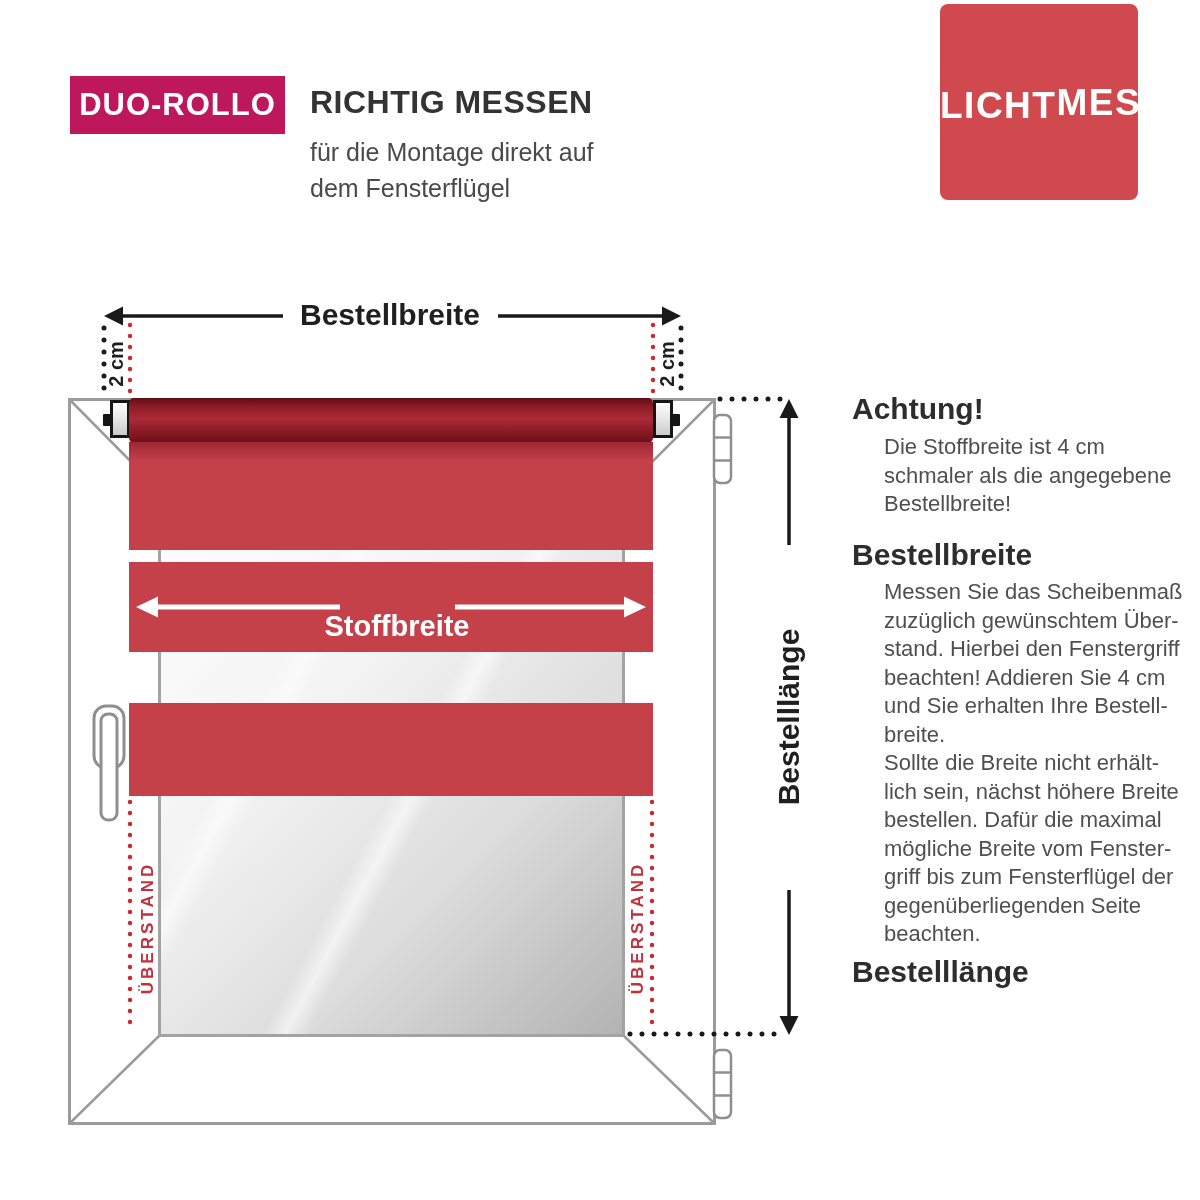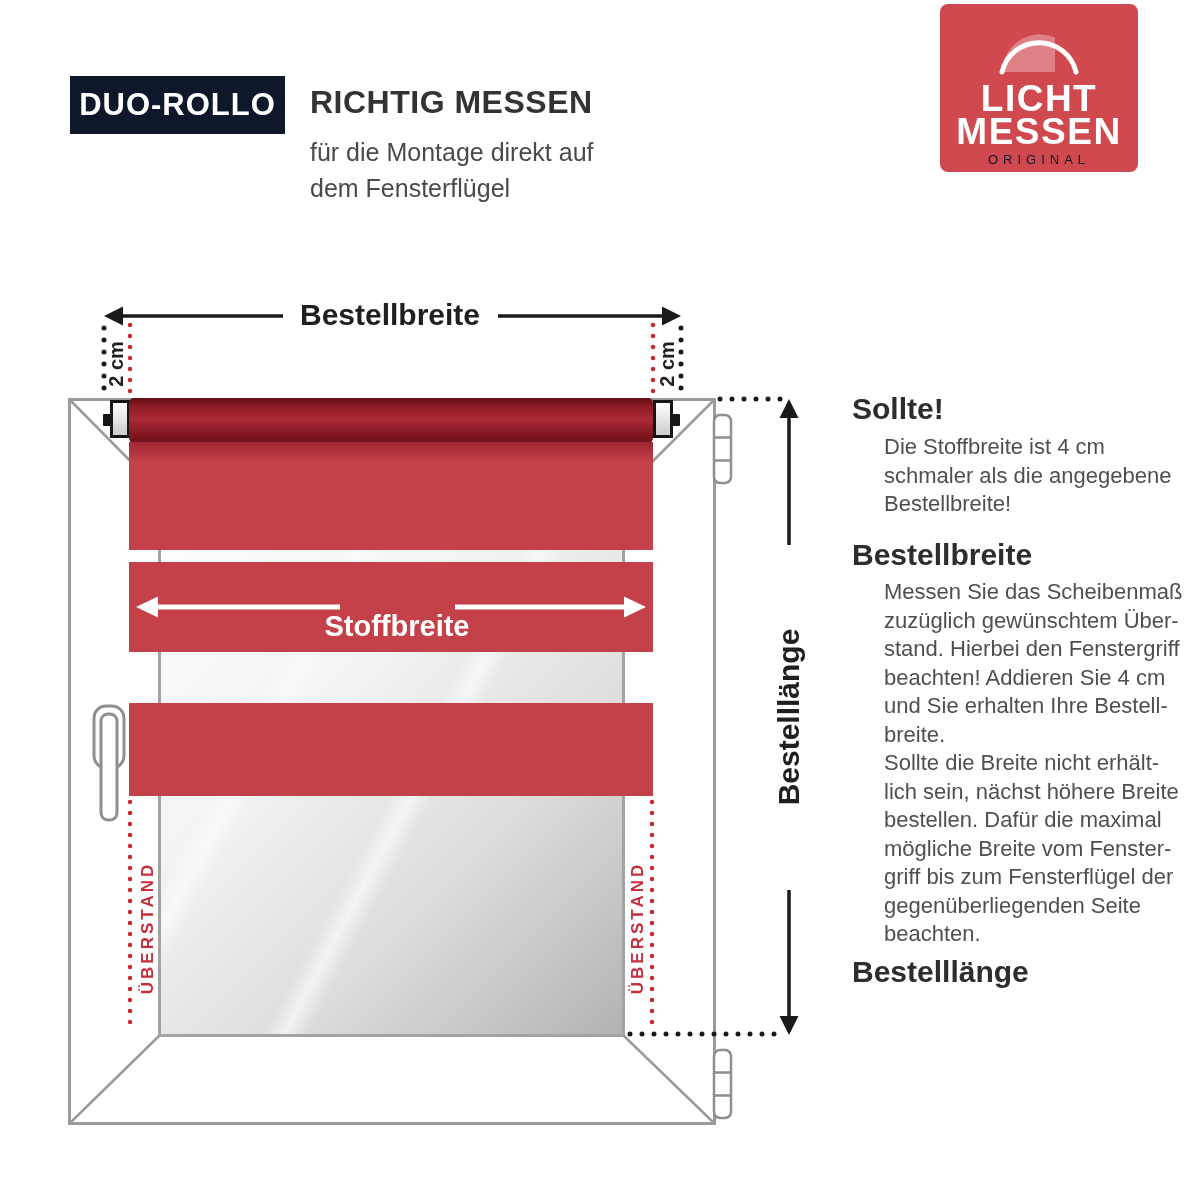--- a/index.html
+++ b/index.html
@@ -3,30 +3,30 @@
 <meta charset="utf-8">
 <style>
   html,body{margin:0;padding:0;background:#ffffff;}
   .page{
     position:relative;width:1200px;height:1200px;background:#fff;overflow:hidden;
     font-family:"Liberation Sans", sans-serif;
   }
   .abs{position:absolute;}
   
   .badge{
-    left:70px;top:76px;width:215px;height:58px;background:#0f172a;color:#fff;
+    left:70px;top:76px;width:215px;height:58px;background:#be185d;color:#fff;
     display:flex;align-items:center;justify-content:center;
     font-size:31px;font-weight:bold;letter-spacing:1px;
   }
   .title{left:310px;top:84px;font-size:32px;font-weight:bold;color:#333;letter-spacing:0.5px;}
   .subtitle{left:310px;top:134px;font-size:25px;color:#4a4a4a;line-height:36px;white-space:pre-line;}
   
   .logo{
-    left:940px;top:4px;width:198px;height:168px;border-radius:8px;
-    display:flex;flex-direction:column;align-items:center;
+    left:940px;top:4px;width:198px;height:196px;border-radius:8px;
+    display:flex;flex-direction:row;align-items:center;
   }
   .logo-awning{margin-top:20px;}
   .logo-word{color:#fff;font-weight:bold;font-size:37px;line-height:33px;letter-spacing:1.5px;}
   .logo-sub{color:#0f172a;font-size:13px;letter-spacing:5px;margin-top:4px;}
   
   .frame{
     left:68px;top:398px;width:648px;height:727px;box-sizing:border-box;
     border:3px solid #9b9b9b;background:#fff;
   }
   .glass{
@@ -157,21 +157,21 @@
   </svg>
 
   <span class="lbl dim-label" style="left:390px;top:315px;">Bestellbreite</span>
   <span class="lbl vert cm-label" style="left:116px;top:364px;">2 cm</span>
   <span class="lbl vert cm-label" style="left:667px;top:364px;">2 cm</span>
   <span class="lbl stoff-label" style="left:397px;top:606px;margin-top:20px;">Stoffbreite</span>
   <span class="lbl vert dim-label" style="left:789px;top:717px;">Bestelllänge</span>
   <span class="lbl vert ueberstand" style="left:148px;top:928px;color:#c42f3b;">ÜBERSTAND</span>
   <span class="lbl vert ueberstand" style="left:638px;top:928px;color:#c42f3b;">ÜBERSTAND</span>
 
-  <div class="abs sec-h" style="top:392px;">Sollte!</div>
+  <div class="abs sec-h" style="top:392px;">Achtung!</div>
   <div class="abs sec-b" style="top:433px;">Die Stoffbreite ist 4 cm
 schmaler als die angegebene
 Bestellbreite!</div>
 
   <div class="abs sec-h" style="top:538px;">Bestellbreite</div>
   <div class="abs sec-b" style="top:578px;">Messen Sie das Scheibenmaß
 zuzüglich gewünschtem Über-
 stand. Hierbei den Fenstergriff
 beachten! Addieren Sie 4 cm
 und Sie erhalten Ihre Bestell-

